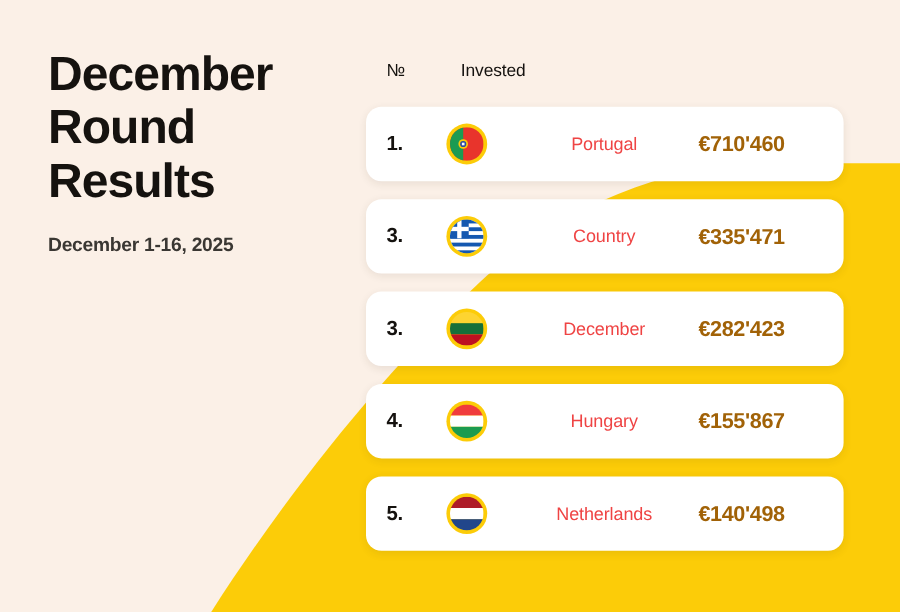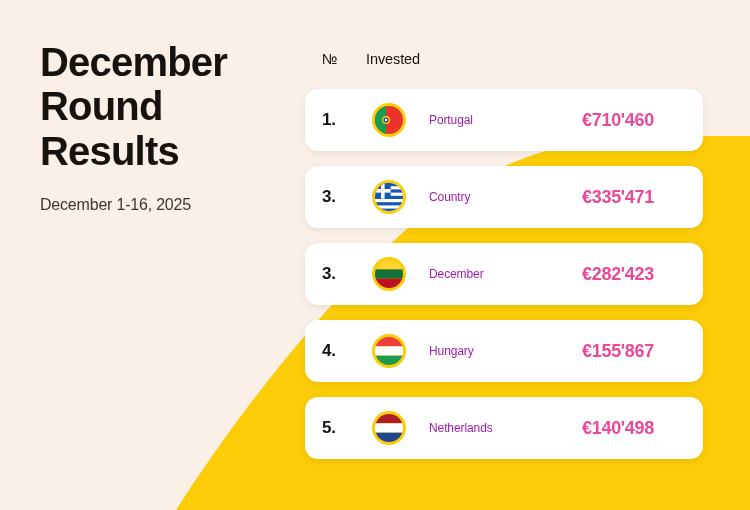--- a/index.html
+++ b/index.html
@@ -43,21 +43,21 @@
     color: #15120F;
     letter-spacing: -0.8px;
     margin: 0;
     white-space: pre-line;
   }
   .poster-subtitle {
     margin: 22px 0 0 0;
     font-size: 16px;
     line-height: 1.3;
     color: #3A3733;
-    font-weight: normal;
+    font-weight: bold;
     letter-spacing: -0.2px;
   }
 
   
   .table-wrap {
     position: absolute;
     left: 305px;
     top: 40px;
     width: 398px;
   }
@@ -68,21 +68,21 @@
     padding: 0 16px 0 0;
   }
   .th {
     font-size: 14.5px;
     color: #15120F;
     font-weight: normal;
     letter-spacing: -0.1px;
   }
   .th-rank   { width: 57px; padding-left: 17px; box-sizing: border-box; }
   .th-country{ flex: 1 1 auto; padding-left: 25px; }
-  .th-amount { width: 125px; text-align: left; padding-left: 4px; }
+  .th-amount { width: 125px; text-align: left; padding-left: 4px; margin-left: 18px; }
 
   .rows {
     display: flex;
     flex-direction: column;
     gap: 15px;
     margin-top: 11px;
   }
   .row-card {
     position: relative;
     display: flex;
@@ -103,31 +103,32 @@
   }
   .cell-flag {
     width: 54px;
     display: flex;
     align-items: center;
     justify-content: center;
   }
   .cell-country {
     flex: 1 1 auto;
     padding-left: 13px;
-    font-size: 12px;
-    color: #a21caf;
+    font-size: 15px;
+    color: #ef4444;
     letter-spacing: -0.1px;
+    text-align: center;
   }
   .cell-amount {
     width: 125px;
     padding-left: 4px;
     box-sizing: border-box;
     font-size: 18px;
     font-weight: bold;
-    color: #ec4899;
+    color: #a16207;
     letter-spacing: -0.3px;
   }
 
   .flag {
     display: block;
     width: 36px;
     height: 36px;
   }
 </style>
 </head>

